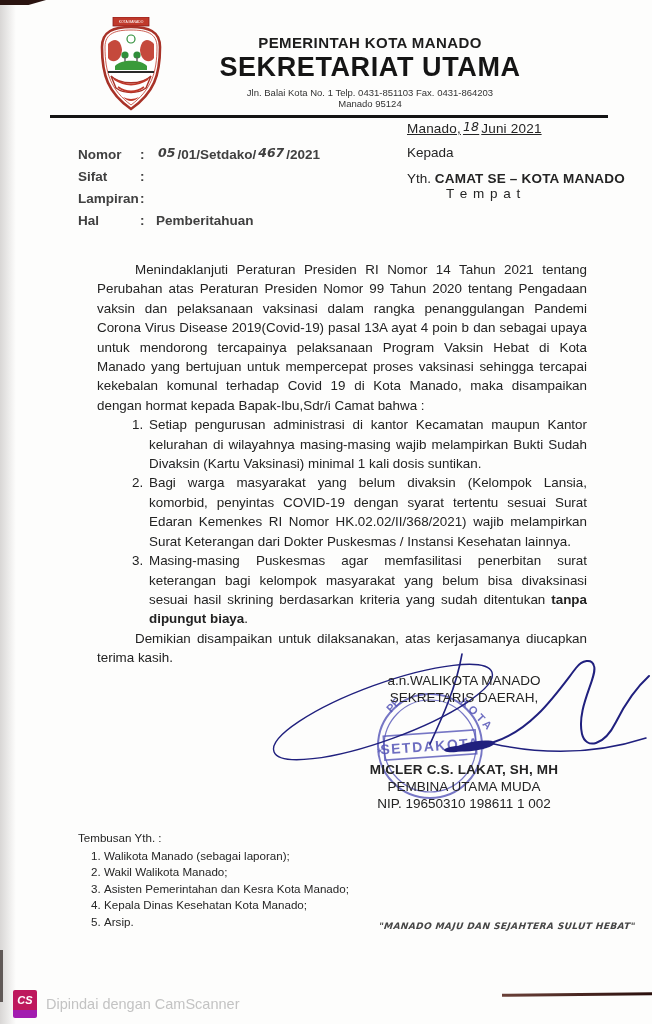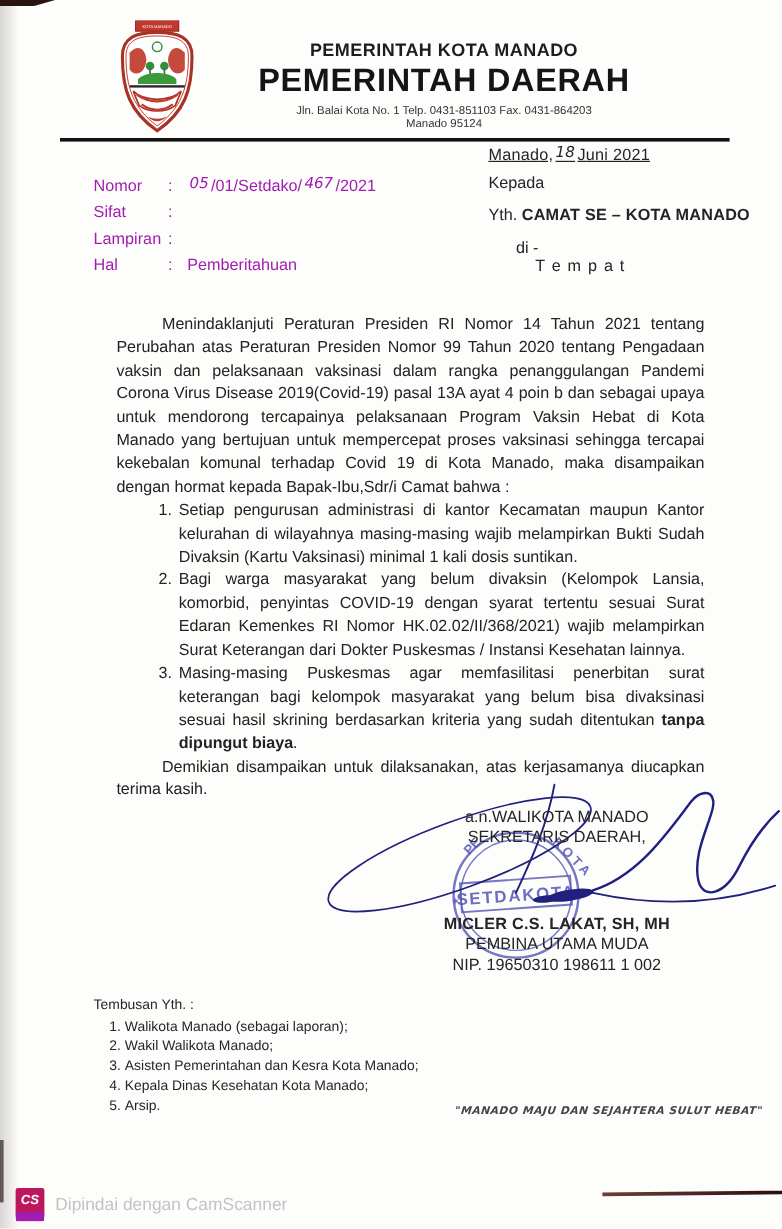--- a/index.html
+++ b/index.html
@@ -40,21 +40,21 @@
   .lh-zip  { font-size: 9.5px; color: #333; }
   .header-rule { position: absolute; left: 50px; top: 115px; width: 558px; height: 3px; background: #141414; }
   
   .meta-right { position: absolute; left: 407px; top: 121px; font-size: 13.5px; color: #242424; }
   .m-date { letter-spacing: .2px; text-decoration: underline; }
   .m-kepada { margin-top: 9px; }
   .m-yth { margin-top: 11px; }
   .m-yth b { letter-spacing: .2px; }
   .m-di { margin-top: 13px; padding-left: 23px; }
   .m-tempat { padding-left: 39px; letter-spacing: 1px; }
-  .meta-left { position: absolute; left: 78px; top: 147px; font-size: 13.5px; color: #a21caf; }
+  .meta-left { position: absolute; left: 78px; top: 147px; font-size: 13.5px; color: #404040; font-weight: bold; }
   .mrow { display: flex; height: 22px; align-items: baseline; }
   .mlabel { width: 62px; }
   .mcolon { width: 16px; }
   .hand { font-style: italic; font-size: 12.5px; position: relative; top: -2px; padding: 0 2px; font-family: "DejaVu Sans", sans-serif; }
   
   .body-text { position: absolute; left: 97px; top: 260px; width: 490px; font-size: 13.4px; line-height: 19.4px; text-align: justify; color: #232323; }
   .body-text p { margin: 0; }
   .p-open { text-indent: 38px; }
   .body-list { margin: 0; padding: 0 0 0 50px; }
   .body-list li { padding-left: 2px; }
@@ -111,36 +111,35 @@
     <path d="M21 49 C 27 42, 47 42, 53 49 L53 53 L21 53 Z" fill="#3a9a3a"></path>
     <rect x="14" y="54" width="46" height="2" fill="#2a2a2a"></rect>
     <path d="M17 59 C 26 68, 48 68, 57 59 L52 71 C 44 77, 30 77, 22 71 Z" fill="#ffffff" stroke="#a83228" stroke-width="1.4"></path>
     <path d="M20 62 Q 37 73 54 62" fill="none" stroke="#c0392b" stroke-width="1.8"></path>
     <path d="M24 70 Q 37 79 50 70" fill="none" stroke="#c0392b" stroke-width="1.8"></path>
     <path d="M29 80 Q 37 88 45 80 Q 37 84 29 80 Z" fill="#c0392b"></path>
   </svg>
 
   <div class="letterhead-text">
     <div class="lh-org">PEMERINTAH KOTA MANADO</div>
-    <div class="lh-dept">PEMERINTAH DAERAH</div>
+    <div class="lh-dept">SEKRETARIAT UTAMA</div>
     <div class="lh-addr">Jln. Balai Kota No. 1 Telp. 0431-851103 Fax. 0431-864203</div>
     <div class="lh-zip">Manado 95124</div>
   </div>
   <div class="header-rule"></div>
 
   <div class="meta-right">
     <div class="m-date">
       <span>Manado,</span><span class="hand">18</span><span>Juni 2021</span>
     </div>
     <div class="m-kepada">Kepada</div>
     <div class="m-yth">
       <span>Yth.</span>
       <b>CAMAT SE – KOTA MANADO</b>
     </div>
-    <div class="m-di">di -</div>
     <div class="m-tempat">T e m p a t</div>
   </div>
 
   <div class="meta-left">
     <div class="mrow">
       <span class="mlabel">Nomor</span>
       <span class="mcolon">:</span>
       <span><span class="hand">05</span><span>/01/Setdako/</span><span class="hand">467</span><span>/2021</span></span>
     </div>
     <div class="mrow">

